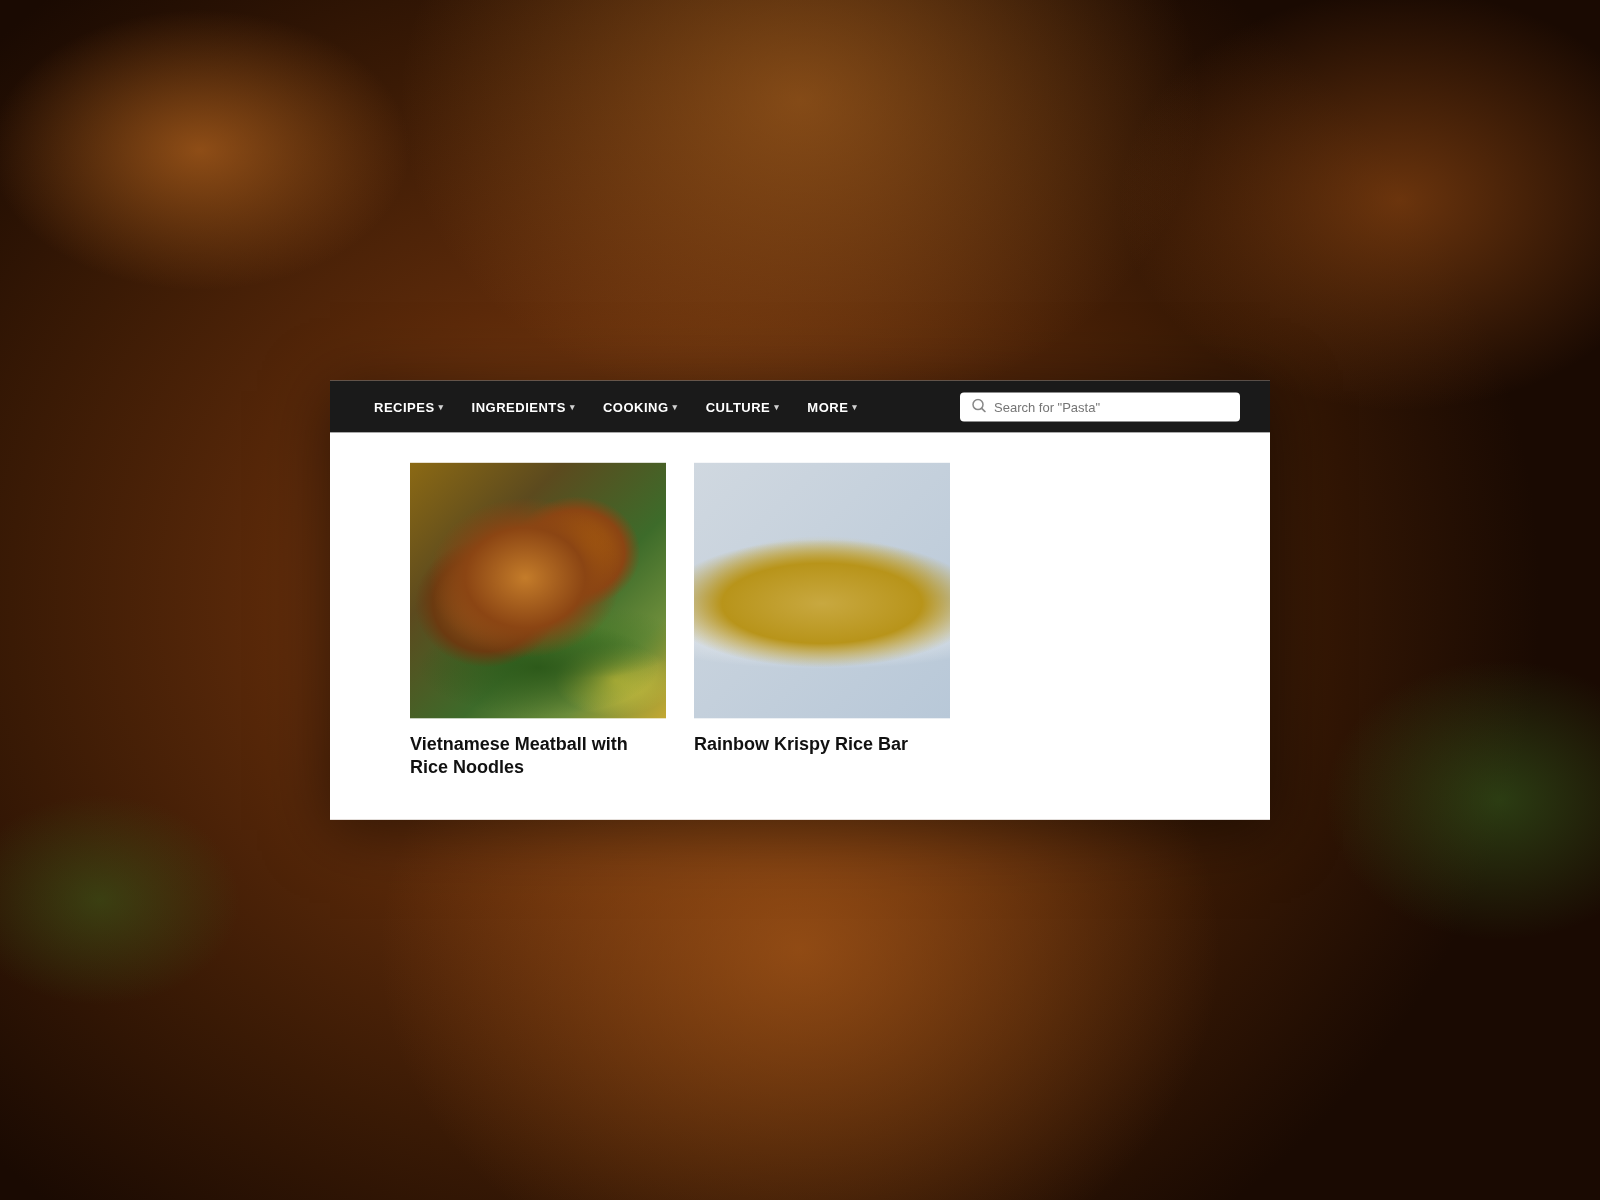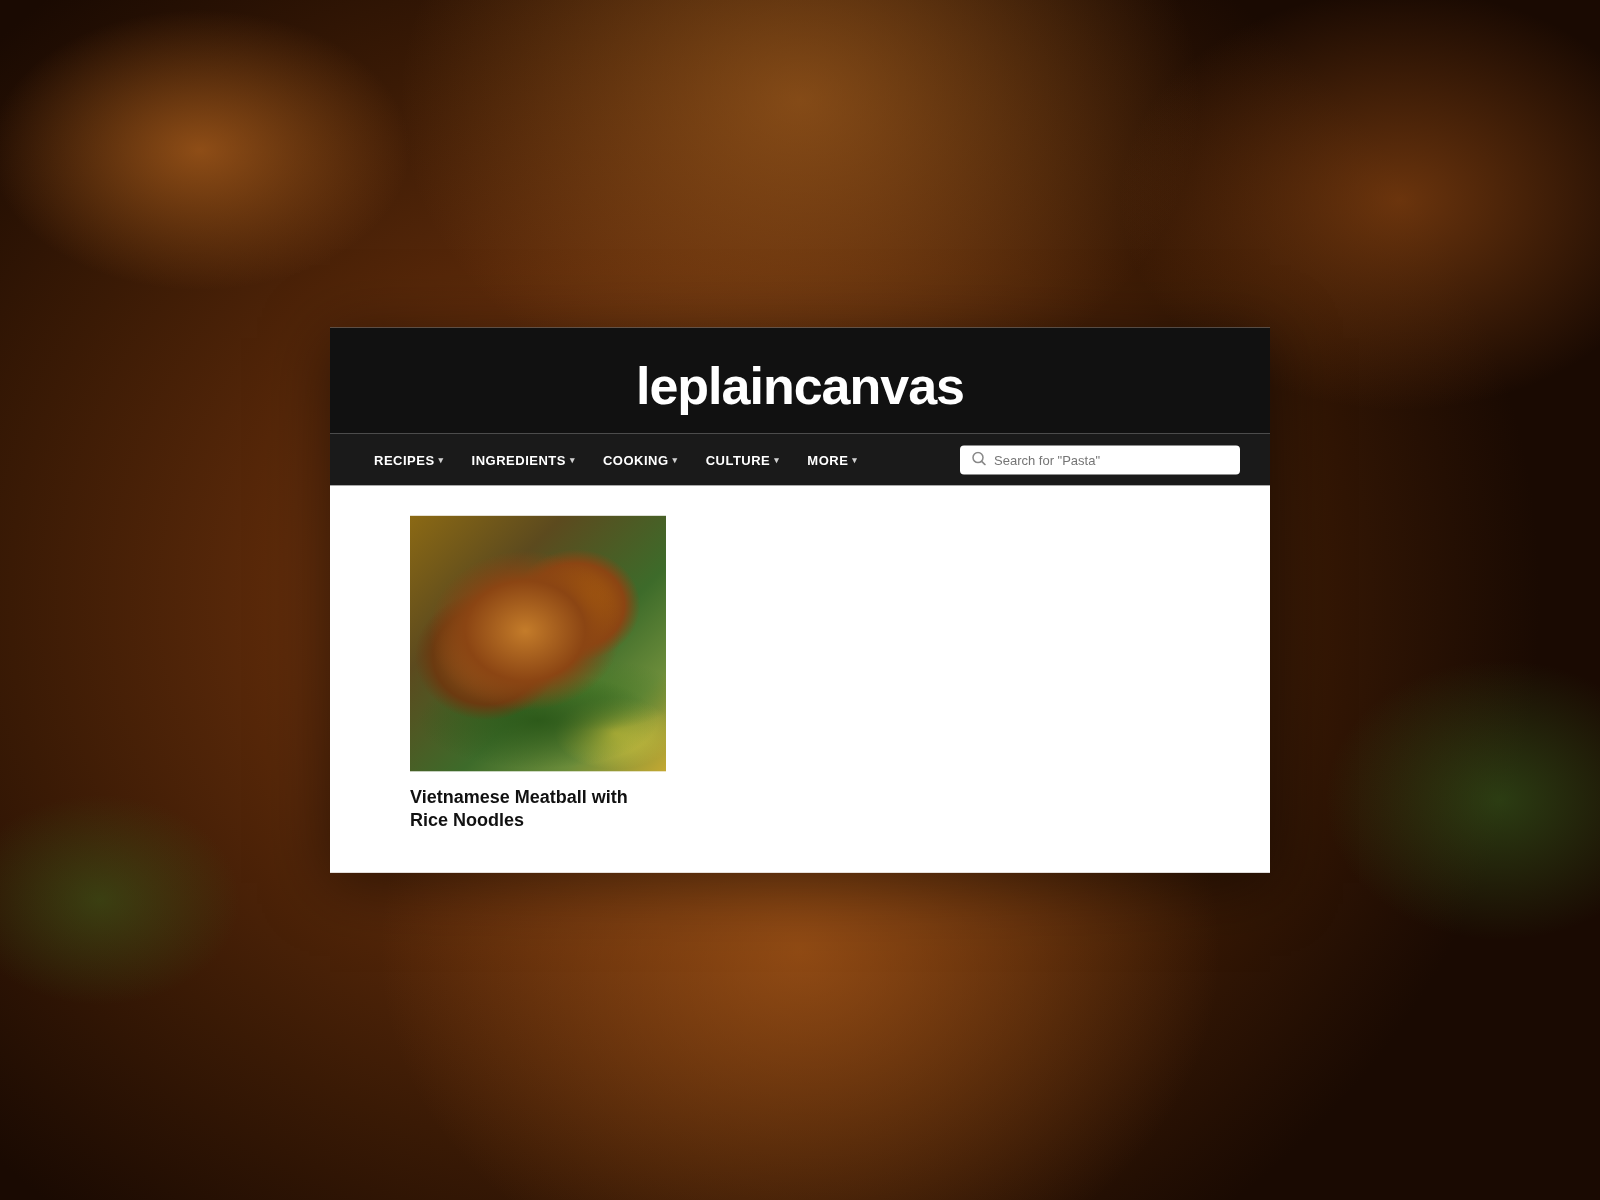--- a/index.html
+++ b/index.html
@@ -223,23 +223,20 @@
       font-family: Arial, Helvetica, sans-serif;
     }
   </style>
 </head>
 <body>
 
 <div class="bg-food"></div>
 
 <div class="main-container">
 
-  <header class="site-header">
-    <h1 class="site-title">leplaincanvas</h1>
-  </header>
 
   <nav class="nav-bar">
     <div class="nav-items">
 
       <div class="nav-item">
         <span>RECIPES</span>
         <span class="chevron">▾</span>
       </div>
 
       <div class="nav-item">
@@ -278,17 +275,23 @@
     <div class="recipe-grid">
 
       <div class="recipe-card">
         <div class="recipe-image-container">
           <div class="food-img-1"></div>
         </div>
         <h2 class="recipe-title">Vietnamese Meatball with Rice Noodles</h2>
       </div>
 
 
+      <div class="recipe-card">
+        <div class="recipe-image-container">
+          <div class="food-img-3"></div>
+        </div>
+        <h2 class="recipe-title">Rainbow Krispy Rice Bar</h2>
+      </div>
 
     </div>
   </div>
 
 </div>
 
 </body></html>

